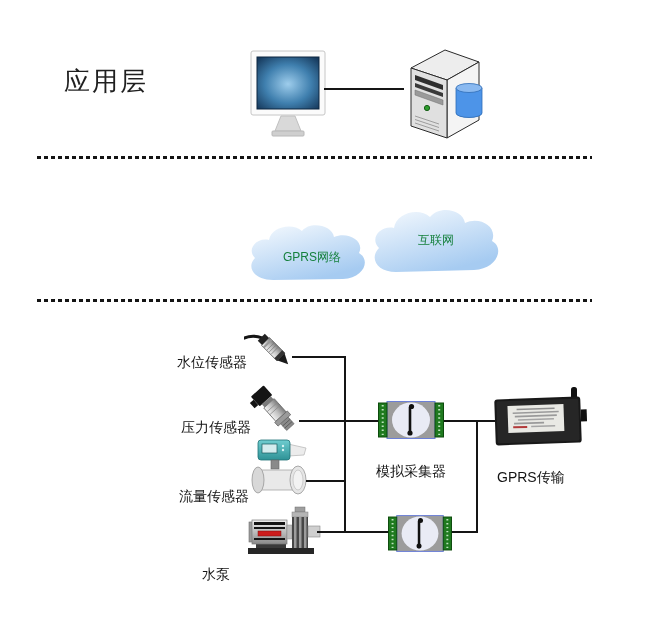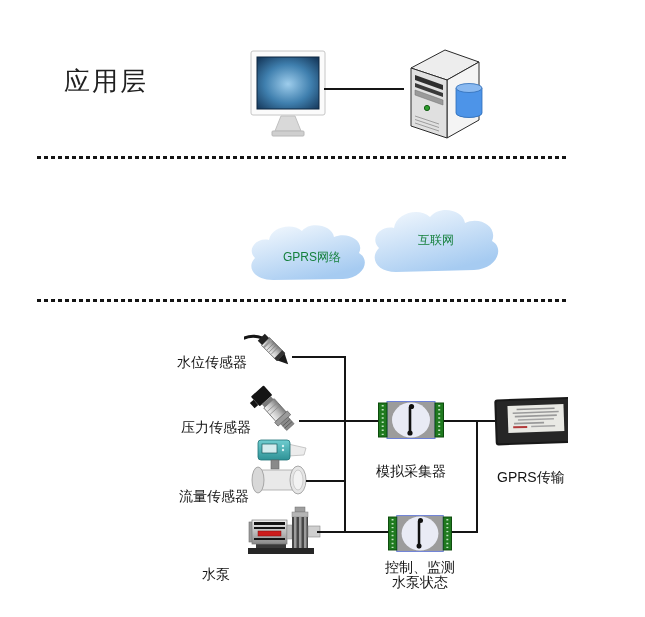--- a/index.html
+++ b/index.html
@@ -1,17 +1,17 @@
 <!DOCTYPE html>
 <html><head>
 <meta charset="utf-8">
 <style>
   html,body{margin:0;padding:0;background:#ffffff;}
   .stage{position:relative;width:568px;height:617px;background:#ffffff;overflow:hidden;
-         font-family:"Liberation Sans",sans-serif;color:#1a1a1a;}
+         font-family:"Liberation Sans",sans-serif;color:#1a1a1a;padding-left:24px;}
   .abs{position:absolute;}
   .layer-label{font-family:"Liberation Serif",serif;font-size:26px;letter-spacing:2px;color:#1f1f1f;}
   .dev-label{font-size:14px;color:#141414;white-space:nowrap;margin-top:15px;}
   .cloud-label{font-size:12px;color:#15803d;white-space:nowrap;}
   .hline{height:2px;background:#151515;}
   .vline{width:2px;background:#151515;}
   .dashed-sep{left:37px;width:608px;height:3px;
     background:repeating-linear-gradient(to right,#141414 0 4px,transparent 4px 7px);}
   .ctl-label{width:90px;text-align:center;font-size:14px;line-height:15px;color:#141414;}
   svg{display:block;}
@@ -222,18 +222,14 @@
       <ellipse cx="33" cy="19" rx="19" ry="17.5" fill="#e9ebf5"></ellipse>
       <line x1="32" y1="6" x2="32" y2="32" stroke="#111111" stroke-width="2.6"></line>
       <circle cx="33.5" cy="5.5" r="2.6" fill="#111111"></circle>
       <circle cx="32" cy="32" r="2.6" fill="#111111"></circle>
       <rect x="0.5" y="2" width="8.5" height="34" fill="#1f7a1f" stroke="#0c4a0c"></rect>
       <rect x="57" y="2" width="8.5" height="34" fill="#1f7a1f" stroke="#0c4a0c"></rect>
       <line x1="4.7" y1="4" x2="4.7" y2="34" stroke="#bfe3bf" stroke-width="2" stroke-dasharray="1.5 2.6"></line>
       <line x1="61.2" y1="4" x2="61.2" y2="34" stroke="#bfe3bf" stroke-width="2" stroke-dasharray="1.5 2.6"></line>
     </svg>
   </div>
-  <div class="abs ctl-label" style="left:375px;top:560px">
-    <div>控制、监测</div>
-    <div>水泵状态</div>
-  </div>
 
 </div>
 
 </body></html>

